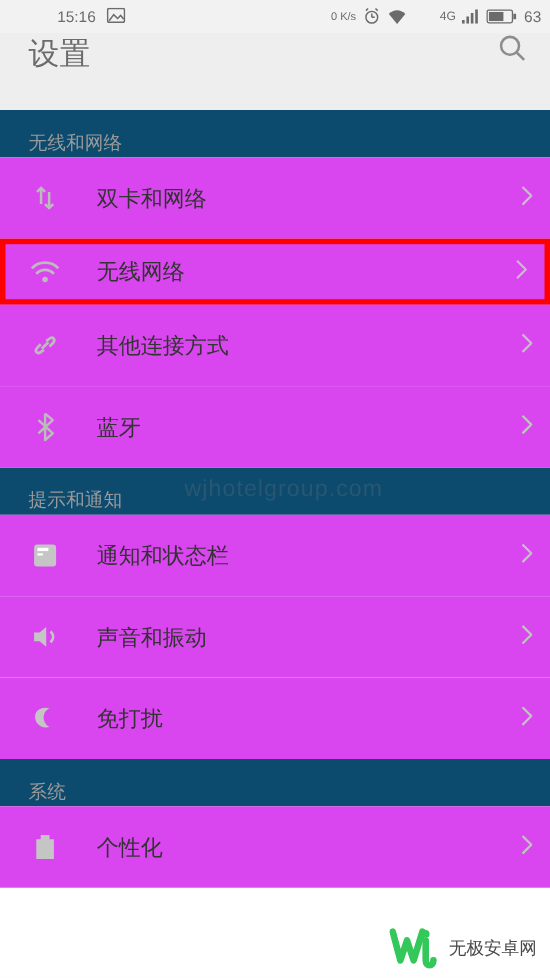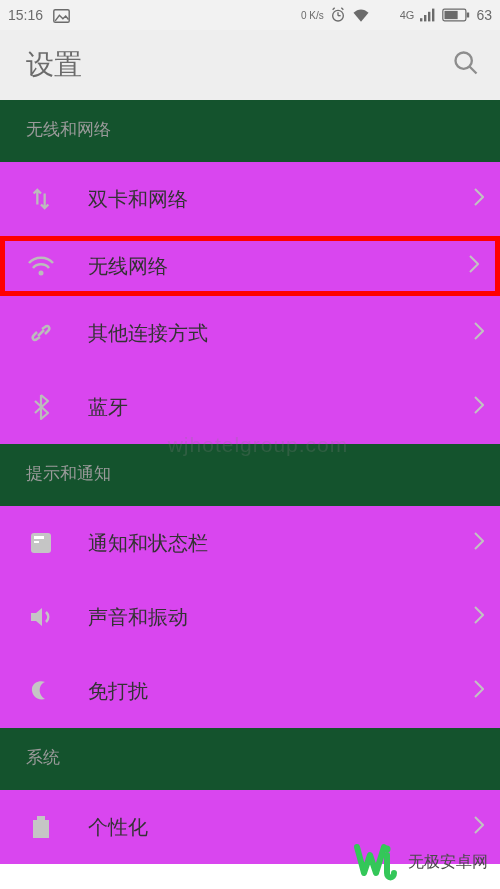--- a/index.html
+++ b/index.html
@@ -3,31 +3,31 @@
   <meta charset="utf-8">
   <style>
     * { margin: 0; padding: 0; box-sizing: border-box; font-family: -apple-system, "Helvetica Neue", Arial, "Microsoft YaHei", sans-serif; }
     html, body { width: 500px; height: 889px; overflow: hidden; background: #f0f0f0; }
     .screen { width: 500px; height: 889px; position: relative; background: #fff; }
     .status-bar {
       height: 30px; background: #f2f2f2; color: #6b6b6b;
       display: flex; align-items: center; justify-content: space-between;
       padding: 0 8px; font-size: 14px;
     }
-    .status-left { display: flex; align-items: flex-end; gap: 10px; }
+    .status-left { display: flex; align-items: flex-start; gap: 10px; margin-left: 44px; }
     .status-right { display: flex; align-items: center; gap: 6px; }
     .status-right .sma { font-size: 10px; margin-left: 24px; }
     .status-right svg { display: block; }
     .header {
-      height: 70px; background: #eeeeee; display: flex; align-items: center;
+      height: 70px; background: #eeeeee; display: flex; 
       justify-content: space-between; padding: 0 20px 0 26px; color: #6b6b6b;
     }
     .header-title { font-size: 28px; }
     .section-header {
-      background: #14532d; padding: 18px 26px 21px 26px; color: #9a9a9a;
+      background: #0c4a6e; padding: 18px 26px 2px 26px; color: #9a9a9a;
       font-size: 17px;
     }
     .list-item {
       background: #d946ef; height: 74px; display: flex; align-items: center;
       padding: 0 16px 0 26px; gap: 32px; position: relative;
     }
     .list-item.highlight {
       border: 5px solid #ff0000; height: 60px; padding-left: 21px;
     }
     .icon-slot { width: 30px; display: flex; justify-content: center; align-items: center; color: #bcbcbc; }

